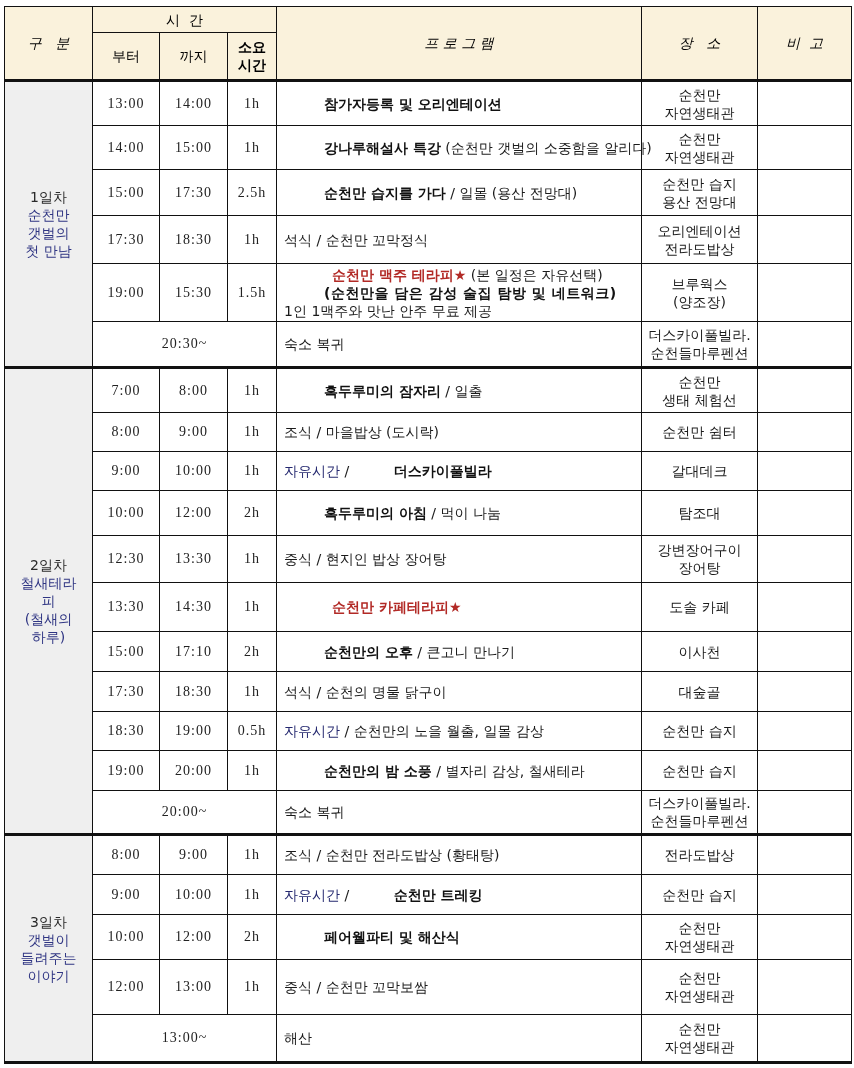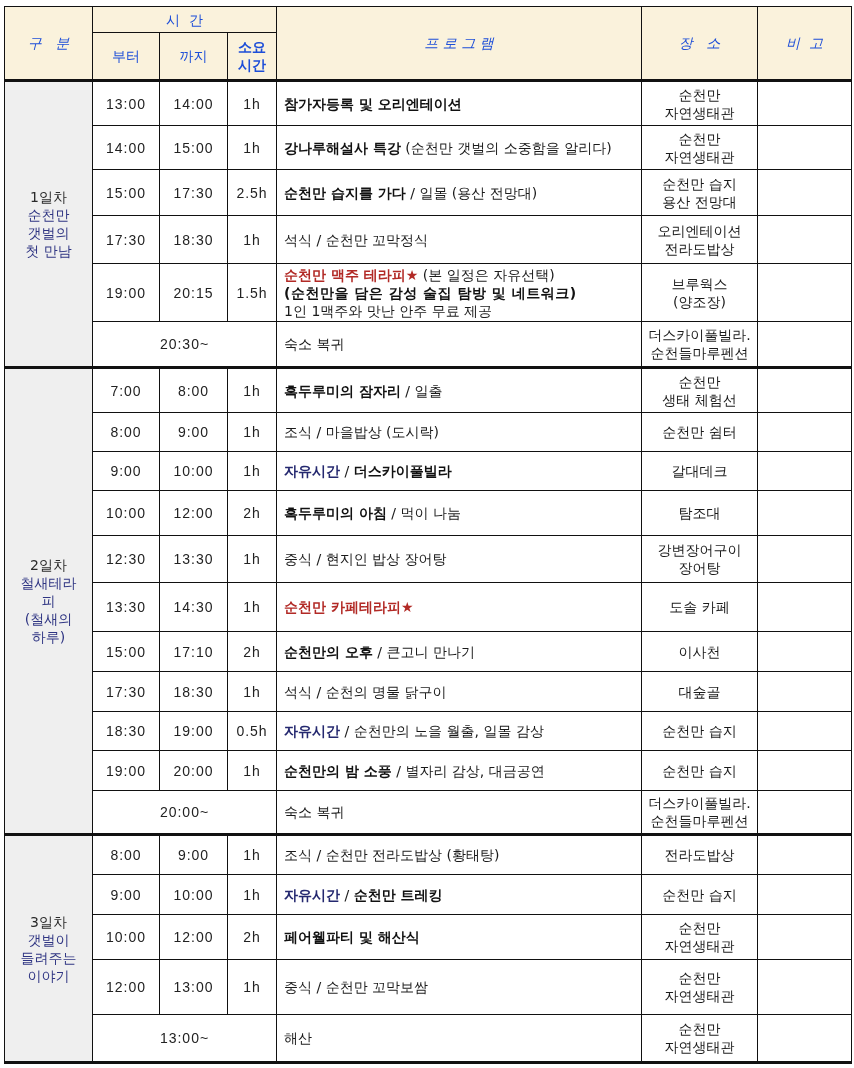--- a/index.html
+++ b/index.html
@@ -1,30 +1,30 @@
 <!DOCTYPE html>
 <html><head>
 <meta charset="utf-8">
 <style>
   html, body { margin:0; padding:0; background:#ffffff; }
   body { width:854px; height:1068px; position:relative; overflow:hidden;
          font-family:"DejaVu Sans","Liberation Sans",sans-serif; color:#1a1a1a; }
   table.sched { position:absolute; left:4px; top:6px; border-collapse:collapse; table-layout:fixed; width:847px; }
   table.sched td { border:1.2px solid #111; padding:0; text-align:center; vertical-align:middle; font-size:14px; line-height:18px; overflow:visible; white-space:nowrap; }
-  .hdr { background:#faf2dc; color:#1d4ed8; }
+  .hdr { background:#faf2dc; color:#000000; }
   .hdr-big { font-size:19px; letter-spacing:0;font-style:italic; }
   .hdr-mid { font-size:17px; }
   .hdr-small { font-size:15px; line-height:17px;font-weight:bold; }
   .day { background:#efefef; color:#2a2a2a; font-size:14px; line-height:24px; white-space:normal; }
   .day .sub { color:#2f3583; }
-  .t { font-family:Liberation Sans, sans-serif; font-size:14.5px; letter-spacing:1px; color:#222;margin-top:48px; }
+  .t { font-family:Liberation Serif, serif; font-size:14.5px; letter-spacing:1px; color:#222;margin-top:48px; }
   .prog { text-align:left !important; padding-left:7px !important; font-size:13px; line-height:17px; }
-  .b { font-weight:bold; font-size:14px; color:#111; }
-  .navy { color:#24286f; font-weight:bold; font-size:14px; }
-  .red { color:#b22a26; font-weight:bold; font-size:14px; }
+  .b { font-weight:bold; font-size:14px; color:#111;margin-left:40px; }
+  .navy { color:#24286f; font-weight:normal; font-size:14px; }
+  .red { color:#b22a26; font-weight:bold; font-size:14px;margin-left:48px; }
   .loc { font-size:13.5px; line-height:22px; }
   .loc-ov { position:relative; }
   .loc-ov span { display:block; }
   .thick-b { border-bottom:3px solid #111 !important; }
 </style>
 </head>
 <body>
 
 <table class="sched">
   <colgroup>
@@ -97,21 +97,21 @@
         <td class="t">1h</td>
         <td class="prog"><span class="">석식 / 순천만 꼬막정식</span></td>
         <td class="loc loc-ov">
           <span>오리엔테이션</span>
           <span>전라도밥상</span>
         </td>
         <td class=""></td>
       </tr>
       <tr style="height: 58px;">
         <td class="t">19:00</td>
-        <td class="t">20:15</td>
+        <td class="t">15:30</td>
         <td class="t">1.5h</td>
         <td class="prog">
           <div><span class="red">순천만 맥주 테라피★</span><span class=""> (본 일정은 자유선택)</span></div>
           <div style="letter-spacing: 0.5px;"><span class="b">(순천만을 담은 감성 술집 탐방 및 네트워크)</span></div>
           <div><span class="">1인 1맥주와 맛난 안주 무료 제공</span></div>
         </td>
         <td class="loc loc-ov">
           <span>브루웍스</span>
           <span>(양조장)</span>
         </td>
@@ -222,21 +222,21 @@
         <td class="prog"><span class="navy">자유시간</span><span class=""> / 순천만의 노을 월출, 일몰 감상</span></td>
         <td class="loc loc-ov">
           <span>순천만 습지</span>
         </td>
         <td class=""></td>
       </tr>
       <tr style="height: 40px;">
         <td class="t">19:00</td>
         <td class="t">20:00</td>
         <td class="t">1h</td>
-        <td class="prog"><span class="b">순천만의 밤 소풍</span><span class=""> / 별자리 감상, 대금공연</span></td>
+        <td class="prog"><span class="b">순천만의 밤 소풍</span><span class=""> / 별자리 감상, 철새테라</span></td>
         <td class="loc loc-ov">
           <span>순천만 습지</span>
         </td>
         <td class=""></td>
       </tr>
       <tr style="height: 44px;">
         <td colspan="3" class="t thick-b">20:00~</td>
         <td class="prog thick-b"><span class="">숙소 복귀</span></td>
         <td class="loc loc-ov thick-b">
           <span>더스카이풀빌라.</span>

